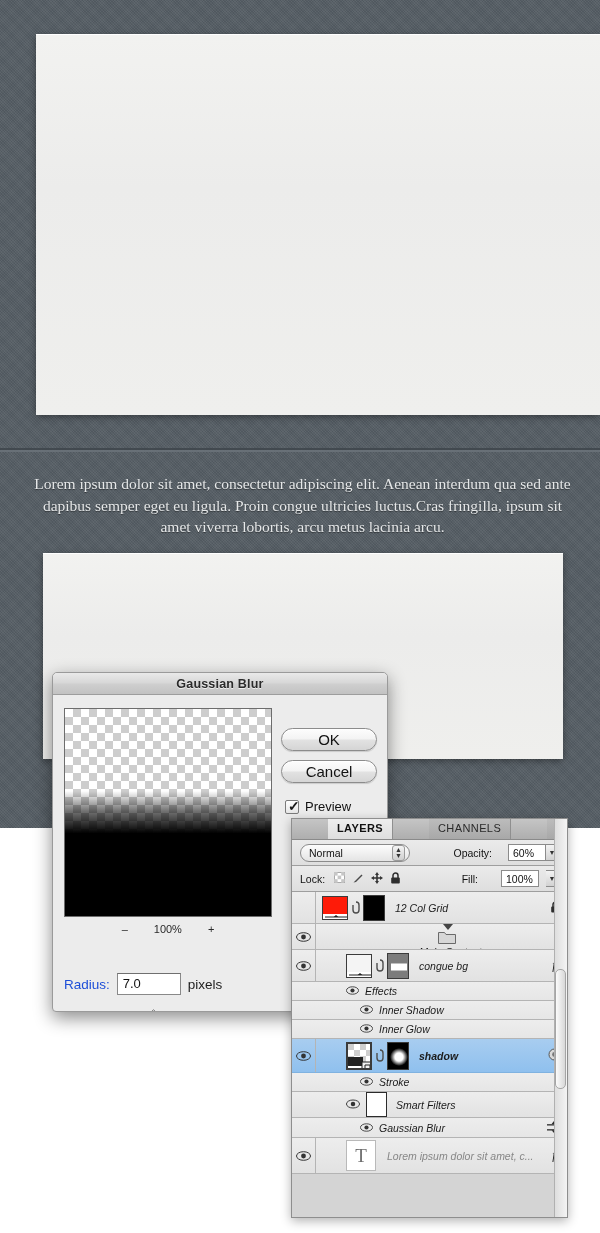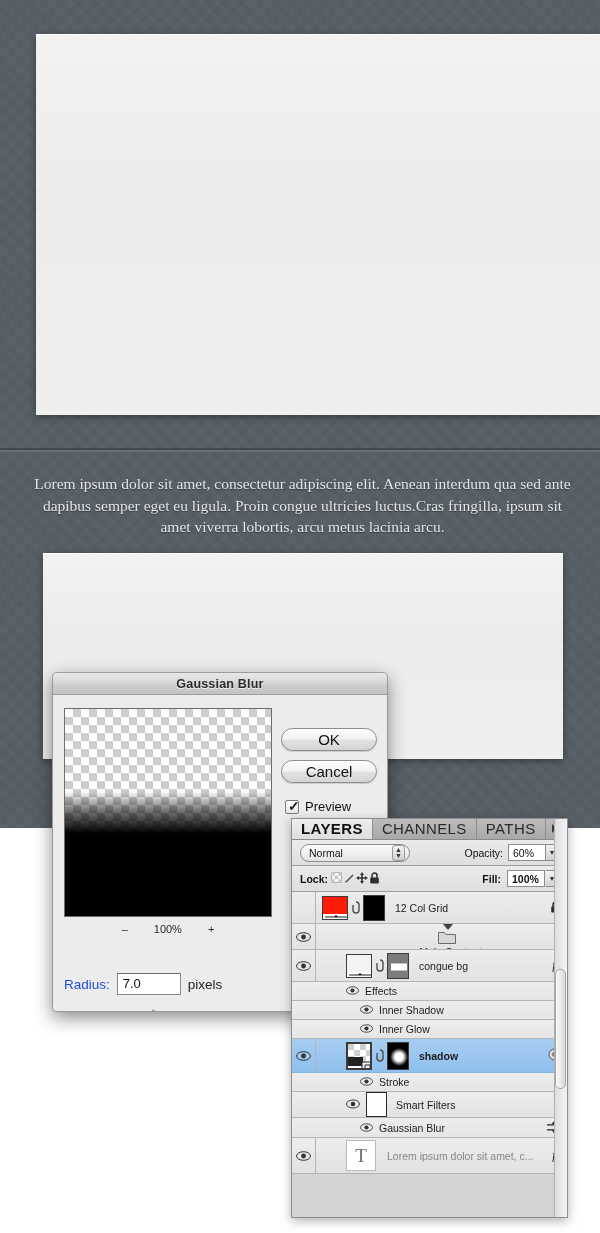--- a/index.html
+++ b/index.html
@@ -154,24 +154,25 @@
     font-size: 10.5px; color: #1b1b1b;
   }
   #lp-tabs {
     display: flex; align-items: flex-end; height: 21px;
     background: linear-gradient(to bottom, #c5c5c5, #aeaeae);
     border-bottom: 1px solid #8a8a8a;
     position: relative;
   }
   .lp-tab {
     height: 21px; line-height: 21px; padding: 0 9px;
-    font-size: 15px; letter-spacing: .4px; color: #2a2a2a;
+    font-size: 11px; letter-spacing: .4px; color: #2a2a2a;
     border-right: 1px solid #8f8f8f;
     background: linear-gradient(to bottom, #bdbdbd, #a8a8a8);
     cursor: default;
+    margin-left: 36px;
   }
   .lp-tab.active {
     background: linear-gradient(to bottom, #efefef, #dedede);
     color: #111; font-weight: bold;
   }
   #lp-tab-spacer { flex: 1; background: linear-gradient(to bottom, #bdbdbd, #a8a8a8); height: 21px; }
   #lp-tab-icons {
     display: flex; align-items: center; gap: 5px; padding: 0 6px;
     height: 21px; background: linear-gradient(to bottom, #bdbdbd, #a8a8a8);
   }
@@ -192,29 +193,29 @@
     margin-left: auto; width: 13px; height: 16px; border-radius: 3px;
     background: linear-gradient(to bottom, #f4f4f4, #cfcfcf);
     border: 1px solid #9a9a9a;
     display: flex; flex-direction: column; align-items: center; justify-content: center;
     line-height: 6px; font-size: 7px; color: #333;
   }
   .lp-field-label { font-size: 10.5px; color: #111; margin-left: auto; padding-right: 5px; }
   .lp-value-box {
     height: 17px; border: 1px solid #8b8b8b; background: #fff;
     display: flex; align-items: center; padding: 0 4px;
-    font-size: 10.5px; color: #111; min-width: 38px;
+    font-size: 10.5px; color: #111; min-width: 38px; margin-left: 11px;
   }
   .lp-value-arrow {
     width: 13px; height: 17px; border: 1px solid #8b8b8b; border-left: none;
     background: linear-gradient(to bottom, #f3f3f3, #d2d2d2);
     display: flex; align-items: center; justify-content: center;
     font-size: 7px; color: #333;
   }
-  #lp-lock-row { gap: 1px; font-weight: bold; }
+  #lp-lock-row { gap: 7px; }
   #lp-lock-label { font-size: 10.5px; color: #111; margin-right: 2px; }
 
   
   #lp-list { position: relative; background: #e6e6e6; }
   .layer-row {
     display: flex; align-items: center; height: 32px;
     border-bottom: 1px solid #b4b4b4;
     background: linear-gradient(to bottom, #ededed, #e2e2e2);
     position: relative;
   }
@@ -223,21 +224,21 @@
     border-bottom: 1px solid #7fb2e0;
   }
   .layer-row.sub { height: 19px; background: linear-gradient(to bottom, #ededed, #e6e6e6); }
   .eye-cell {
     width: 24px; min-width: 24px; height: 100%;
     display: flex; align-items: center; justify-content: center;
     border-right: 1px solid #b4b4b4;
   }
   .eye-cell.noborder { border-right: none; }
   .layer-body { display: flex; align-items: center; flex: 1; height: 100%; padding-left: 6px; overflow: hidden; }
-  .layer-name { font-size: 10.5px; color: #1b1b1b; white-space: nowrap; }
+  .layer-name { font-size: 10.5px; color: #1b1b1b; white-space: nowrap; font-style: italic; }
   .layer-name.placeholder { color: #878787; }
   .layer-name.bold { font-weight: bold; }
   .thumb {
     width: 26px; height: 24px; border: 1px solid #3b3b3b; background: #fff;
     position: relative; overflow: hidden; flex: none;
   }
   .thumb-mask { width: 22px; height: 26px; border: 1px solid #3b3b3b; background: #000; flex: none; position: relative; overflow: hidden; }
   .link-ico { width: 9px; margin: 0 3px; display: flex; align-items: center; justify-content: center; flex: none; }
   .right-ico { margin-left: auto; padding-right: 6px; display: flex; align-items: center; gap: 4px; }
   .fx-ico { font-family: "Liberation Serif", serif; font-style: italic; font-size: 12px; color: #222; }

